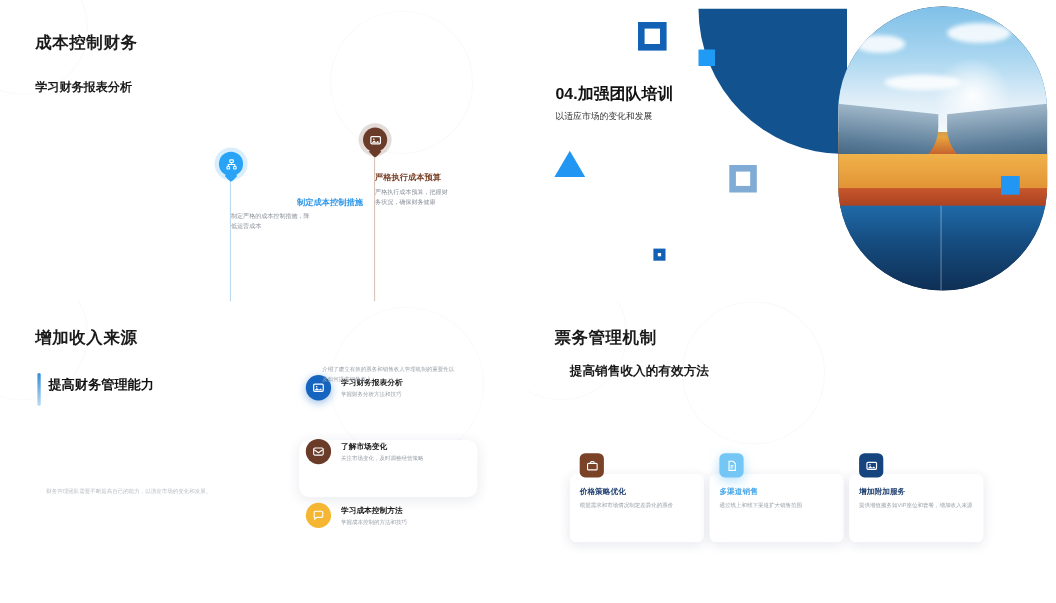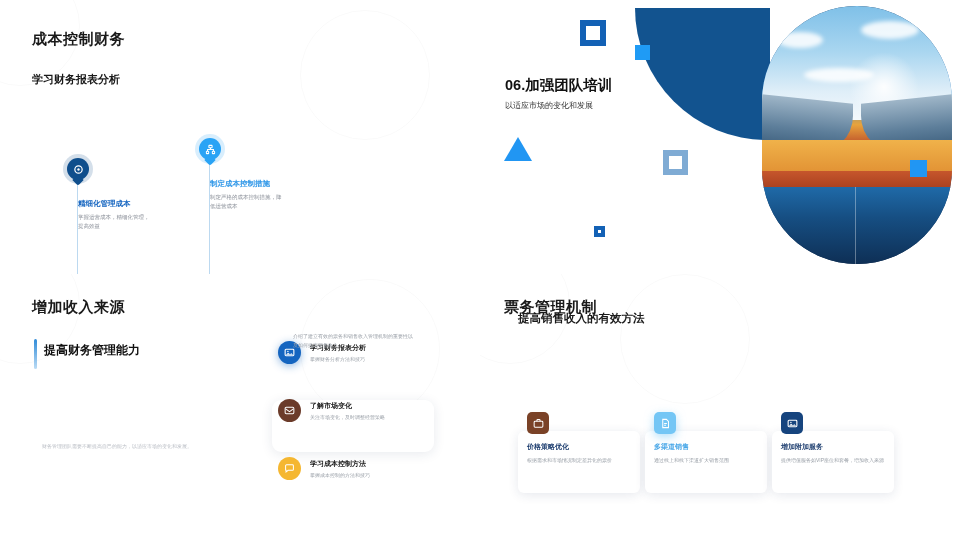--- a/index.html
+++ b/index.html
@@ -127,21 +127,21 @@
   .circ {
     width: 23px; height: 23px; border-radius: 50%; flex: 0 0 23px;
     display: flex; align-items: center; justify-content: center; color: #fff;
   }
   .circ svg { width: 11px; height: 11px; }
   .tr-head { font-size: 7px; font-weight: bold; color: #1a1a1a; }
   .tr-desc { font-size: 5px; color: #9aa0a8; margin-top: 2.5px; }
 
   
   .s-br .slide-title { position: absolute; left: 24px; top: 24px; }
-  .s-br .slide-sub   { position: absolute; left: 38px; top: 37px; font-size: 11.5px; text-align: right; }
+  .s-br .slide-sub   { position: absolute; left: 38px; top: 56px; font-size: 11.5px; text-align: right; }
   .br-note { position: absolute; left: 293px; top: 332px; width: 120px; font-size: 5px; color: #9aa0a8; line-height: 1.75; }
   .kcard {
     position: absolute; top: 431px; width: 122px; height: 62px;
     background: #fff; border-radius: 6px;
     box-shadow: 0 2px 11px rgba(30,50,90,.11);
     padding: 11px 9px 0 9px;
   }
   .kicon {
     position: absolute; top: -19px; left: 9px; width: 22px; height: 22px;
     border-radius: 5px; display: flex; align-items: center; justify-content: center; color: #fff;
@@ -160,48 +160,49 @@
 
   <section class="slide s-tl">
     <div class="wm" style="left:-40px;top:-34px;width:120px;height:120px;"></div>
     <div class="wm" style="left:300px;top:10px;width:130px;height:130px;"></div>
 
     <h1 class="slide-title">成本控制财务</h1>
     <h2 class="slide-sub">学习财务报表分析</h2>
 
     <div class="tl-wrap">
 
-      <div class="tl-item" style="left:78px; top:171px;">
-        <div class="tl-stem" style="left:-1px; top:10px; height:105px; background:#bcd9f0;"></div>
-        <div class="pin-halo" style="left:-15px; top:-17px; background:#0f4e8c;"></div>
-        <div class="pin" style="left:-11px; top:-13px; background:#0f4e8c;">
-          <svg viewBox="0 0 24 24" fill="none" stroke="#fff" stroke-width="2.6">
-            <circle cx="12" cy="12" r="8"></circle>
-              <circle cx="12" cy="12" r="2.6" fill="#fff" stroke="none"></circle>
-          </svg>
-        </div>
-        <div class="tl-head" style="color:#1565c0; margin-top:28px;">精细化管理成本</div>
-        <div class="tl-desc" style="width:72px;">掌握运营成本，精细化管理，提高效益</div>
-      </div>
 
       <div class="tl-item" style="left:210px; top:151px;">
         <div class="tl-stem" style="left:-1px; top:10px; height:125px; background:#bcd9f0;"></div>
         <div class="pin-halo" style="left:-15px; top:-17px; background:#29a3f5;"></div>
         <div class="pin" style="left:-11px; top:-13px; background:#29a3f5;">
           <svg viewBox="0 0 24 24" fill="none" stroke="#fff" stroke-width="2.2">
             <rect x="8.5" y="3" width="7" height="5" rx="1"></rect>
             <path d="M12 8v4M5.5 16v-4h13v4"></path>
             <rect x="3" y="16" width="5" height="5" rx="1"></rect>
             <rect x="16" y="16" width="5" height="5" rx="1"></rect>
           </svg>
         </div>
-        <div class="tl-head" style="color:#2f97e8; margin-top:28px;">制定成本控制措施</div>
+        <div class="tl-head" style="color:#2f97e8; margin-top:28px;text-align:right;">制定成本控制措施</div>
         <div class="tl-desc" style="width:76px;">制定严格的成本控制措施，降低运营成本</div>
       </div>
 
+      <div class="tl-item" style="left:341px; top:129px;">
+        <div class="tl-stem" style="left:-1px; top:12px; height:148px; background:#d9c4b8;"></div>
+        <div class="pin-halo" style="left:-15px; top:-17px; background:#6b3b2a;"></div>
+        <div class="pin" style="left:-11px; top:-13px; background:#6b3b2a;">
+          <svg viewBox="0 0 24 24" fill="#fff">
+            <rect x="2.5" y="5" width="19" height="14" rx="2" fill="none" stroke="#fff" stroke-width="2.4"></rect>
+            <circle cx="8.5" cy="10" r="1.6"></circle>
+            <path d="M4 17l5-4.5 4 3.5 3-2.5 4 3.5z"></path>
+          </svg>
+        </div>
+        <div class="tl-head" style="color:#7a4227; margin-top:28px;">严格执行成本预算</div>
+        <div class="tl-desc" style="width:68px;">严格执行成本预算，把握财务状况，确保财务健康</div>
+      </div>
 
     </div>
   </section>
 
   <section class="slide s-tr">
     <div class="cover-blob"></div>
 
     <div class="cover-photo">
       <div class="sky"></div>
       <div class="cloud" style="left:8%;top:10%;width:46px;height:16px;"></div>
@@ -217,21 +218,21 @@
     </div>
 
     <div class="sq sq-out" style="left:100px;top:20px;width:26px;height:26px;border-width:6px;border-color:#1361b5;"></div>
     <div class="sq" style="left:155px;top:45px;width:15px;height:15px;background:#1f9bf5;"></div>
     <div class="sq sq-out" style="left:183px;top:150px;width:25px;height:25px;border-width:6px;border-color:#7fabd4;"></div>
     <div class="sq sq-out" style="left:114px;top:226px;width:11px;height:11px;border-width:4px;border-color:#1361b5;"></div>
     <div class="sq" style="left:955px;top:160px;"></div>
     <div class="sq" style="left:430px;top:160px;width:17px;height:17px;background:#2196f3;z-index:5;"></div>
     <div class="tri" style="left:24px;top:137px;border-bottom:24px solid #2196f3;"></div>
 
-    <h1 class="cover-title">06.加强团队培训</h1>
+    <h1 class="cover-title">04.加强团队培训</h1>
     <p class="cover-subtitle">以适应市场的变化和发展</p>
   </section>
 
   <section class="slide s-bl">
     <div class="wm" style="left:-40px;top:-30px;width:120px;height:120px;"></div>
     <div class="wm" style="left:300px;top:5px;width:140px;height:140px;"></div>
   </section>
 
   <h1 class="slide-title" style="position:absolute;left:32px;top:298px;">增加收入来源</h1>
   <div class="bar-head" style="top:342px;">提高财务管理能力</div>

